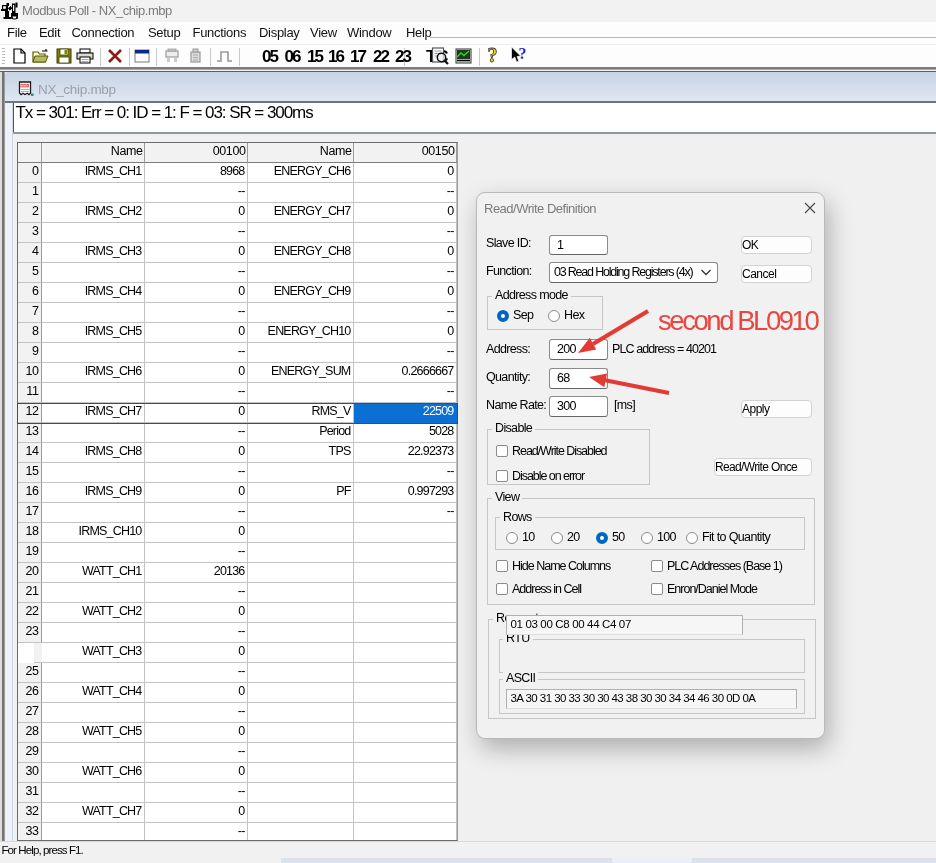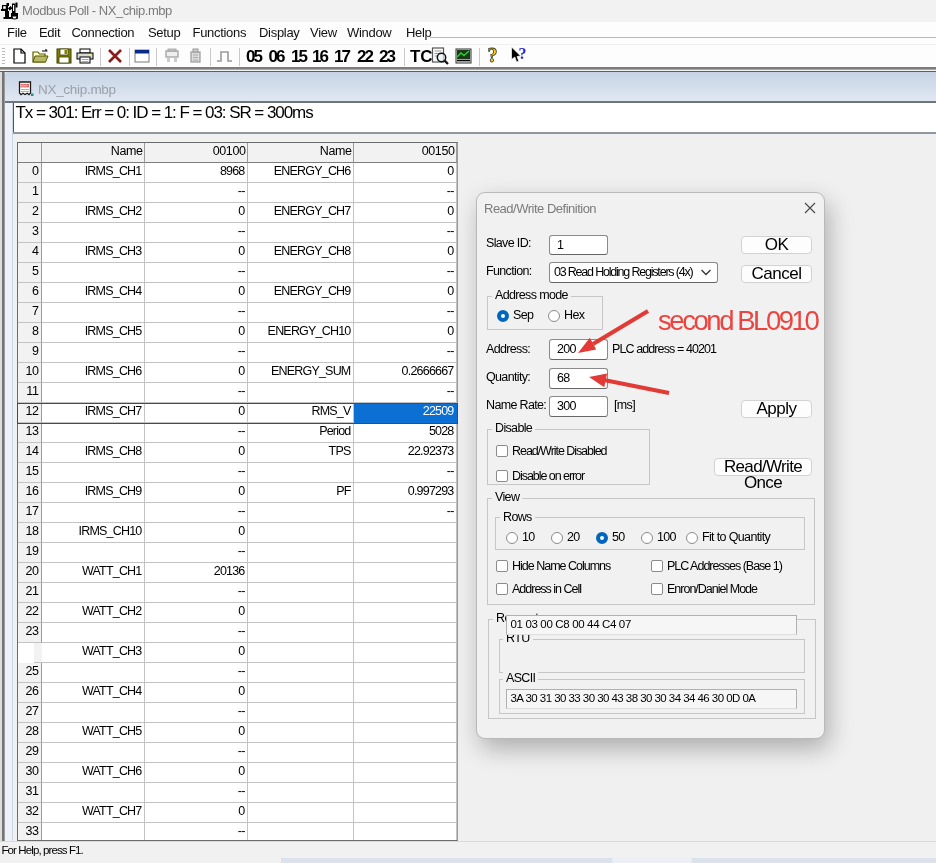--- a/index.html
+++ b/index.html
@@ -5,21 +5,21 @@
 html,body { width:936px; height:863px; overflow:hidden; }
 body { position:relative; background:#f0f0f0; font-family:"Liberation Sans",sans-serif; -webkit-font-smoothing:antialiased; }
 .a { position:absolute; }
 
 #titlebar { left:0; top:0; width:936px; height:22px; background:#f2f2f2; }
 #titletext { left:22px; top:3px; font-size:13px; color:#7b7b7b; letter-spacing:-0.45px; }
 #menubar { left:0; top:22px; width:936px; height:22px; background:#fdfdfd; }
 .mi { position:absolute; top:3px; font-size:13px; color:#111; letter-spacing:-0.3px; }
 #toolbar { left:0; top:44px; width:936px; height:23px; background:#fdfdfd; border-top:1px solid #f0f0f0; }
 .tbsep { position:absolute; top:3px; width:1px; height:18px; background:#c9c9c9; }
-.tbnum { position:absolute; top:2.5px; font-size:17px; line-height:17px; font-weight:bold; color:#000; letter-spacing:-1.9px; }
+.tbnum { position:absolute; top:2.5px; font-size:17px; line-height:17px; font-weight:bold; color:#000; letter-spacing:-1.9px;margin-left:16px; }
 #grip { left:2px; top:3px; width:3px; height:18px; background-image:repeating-linear-gradient(to bottom,#bbb 0,#bbb 1px,transparent 1px,transparent 3px); }
 #strip70 { left:0; top:67px; width:936px; height:1.5px; background:#7b7b7b; }
 #mditop { left:0; top:68.5px; width:936px; height:1.5px; background:#ababab; box-shadow:0 2px 0 #5f5f5f; }
 
 #le1 { left:0; top:72px; width:2px; height:769px; background:#dcdcdc; }
 #le2 { left:2px; top:72px; width:2px; height:769px; background:#747474; }
 #le3 { left:4px; top:72px; width:1px; height:769px; background:#9b9b9b; }
 #le4 { left:5px; top:102px; width:7px; height:739px; background:#edf2fa; }
 #le5 { left:12px; top:101px; width:1px; height:740px; background:#ccd7e6; }
 
@@ -39,21 +39,21 @@
 
 #statusbar { left:0; top:841px; width:936px; height:22px; background:#f1f1f1; border-top:1px solid #d9d9d9; }
 #statustext { left:1.5px; top:844px; font-size:11.5px; color:#000; letter-spacing:-0.9px; }
 #bluestrip { left:281px; top:858px; width:655px; height:5px; background:#dce2ec; }
 #bluestrip2 { left:612px; top:857px; width:80px; height:6px; background:#eceff5; border-radius:2px; }
 
 #dlg { left:476px; top:192px; width:349px; height:547px; background:#f1f1f1; border:1px solid #b9b9b9; border-radius:9px; box-shadow:4px 10px 24px rgba(0,0,0,0.28); }
 #dlgtitle { left:484px; top:201px; font-size:13px; color:#7b7b7b; letter-spacing:-0.5px; }
 .lbl { position:absolute; font-size:12.5px; color:#000; letter-spacing:-0.65px; white-space:nowrap; }
 .fld { position:absolute; background:#fff; border:1px solid #8a8a8a; border-bottom-color:#666; border-radius:3px; font-size:12.5px; letter-spacing:-0.65px; color:#000; padding-left:7px; white-space:nowrap; }
-.btn { position:absolute; background:#fdfdfd; border:1px solid #d2d2d2; border-radius:4px; font-size:17px; letter-spacing:-0.5px; color:#000; text-align:center; }
+.btn { position:absolute; background:#fdfdfd; border:1px solid #d2d2d2; border-radius:4px; font-size:12px; letter-spacing:-0.5px; color:#000; text-align:left; }
 .grp { position:absolute; border:1px solid #c6c6c6; }
 .grplbl { position:absolute; font-size:12.5px; color:#000; letter-spacing:-0.65px; background:#f1f1f1; padding:0 3px; white-space:nowrap; }
 .cb { position:absolute; width:12px; height:12px; background:#fff; border:1px solid #8b8b8b; border-radius:2px; }
 .rd { position:absolute; width:12px; height:12px; background:#fff; border:1px solid #8b8b8b; border-radius:50%; }
 .rdon { position:absolute; width:12px; height:12px; background:#fff; border:4px solid #0067c0; border-radius:50%; }
 .req { position:absolute; background:#f6f6f6; border:1px solid #b0b0b0; border-bottom-color:#dedede; font-size:11.5px; letter-spacing:-0.35px; color:#000; padding-left:3.5px; white-space:nowrap; line-height:16px; }
 #redtext { left:658px; top:304.5px; font-size:27.5px; color:#ea4540; letter-spacing:-2.45px; white-space:nowrap; }
 </style></head>
 <body>
 <div class="a" id="titlebar"></div>
@@ -368,21 +368,21 @@
 <div class="lbl" style="left:667px;top:558.5px;letter-spacing:-1.0px">PLC Addresses (Base 1)</div>
 <div class="cb" style="left:496px;top:583px"></div>
 <div class="lbl" style="left:512px;top:581.5px;letter-spacing:-1.0px">Address in Cell</div>
 <div class="cb" style="left:651px;top:583px"></div>
 <div class="lbl" style="left:667px;top:581.5px;letter-spacing:-1.0px">Enron/Daniel Mode</div>
 
 <div class="grp" style="left:488px;top:619px;width:328px;height:100px"></div>
 <div class="grplbl" style="left:493px;top:611px">Request</div>
 <div class="grp" style="left:499px;top:639px;width:306px;height:34px"></div>
 <div class="grplbl" style="left:503px;top:631px">RTU</div>
-<div class="req" style="left:506px;top:615px;width:291px;height:20px;line-height:16px">01 03 00 C8 00 44 C4 07</div>
+<div class="req" style="left:506px;top:615px;width:237px;height:20px;line-height:16px">01 03 00 C8 00 44 C4 07</div>
 <div class="grp" style="left:499px;top:679px;width:306px;height:35px"></div>
 <div class="grplbl" style="left:503px;top:671px">ASCII</div>
 <div class="req" style="left:506px;top:689px;width:291px;height:20px;line-height:16px;letter-spacing:-0.55px">3A 30 31 30 33 30 30 43 38 30 30 34 34 46 30 0D 0A</div>
 
 <div class="a" id="redtext">second BL0910</div>
 <svg class="a" style="left:540px;top:295px" width="160" height="120" viewBox="0 0 160 120">
   <line x1="108" y1="16" x2="53" y2="49" stroke="#e23b36" stroke-width="4.2"></line>
   <polygon points="38,58 49.8,42.7 56.2,54.4 38,58" fill="#e23b36"></polygon>
   <line x1="129" y1="98" x2="64" y2="85" stroke="#e23b36" stroke-width="4.2"></line>
   <polygon points="49,82 67.1,78.4 64.3,92.2 49,82" fill="#e23b36"></polygon>

